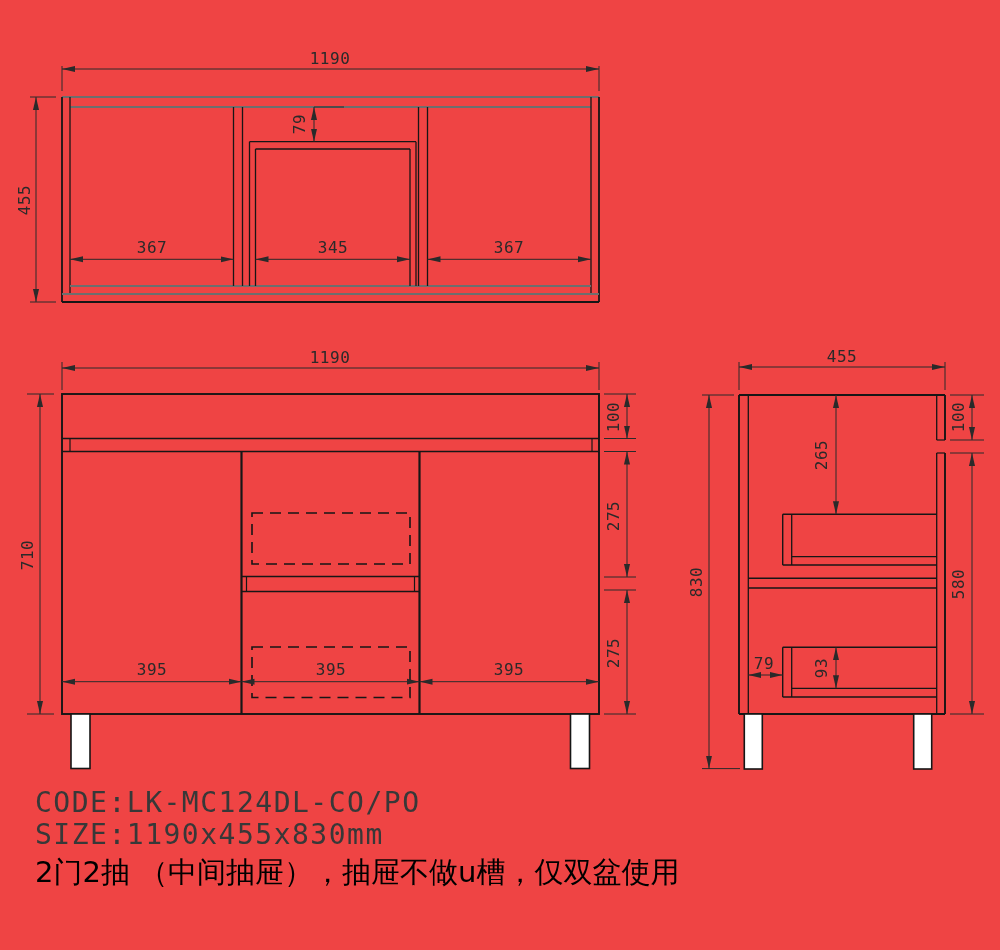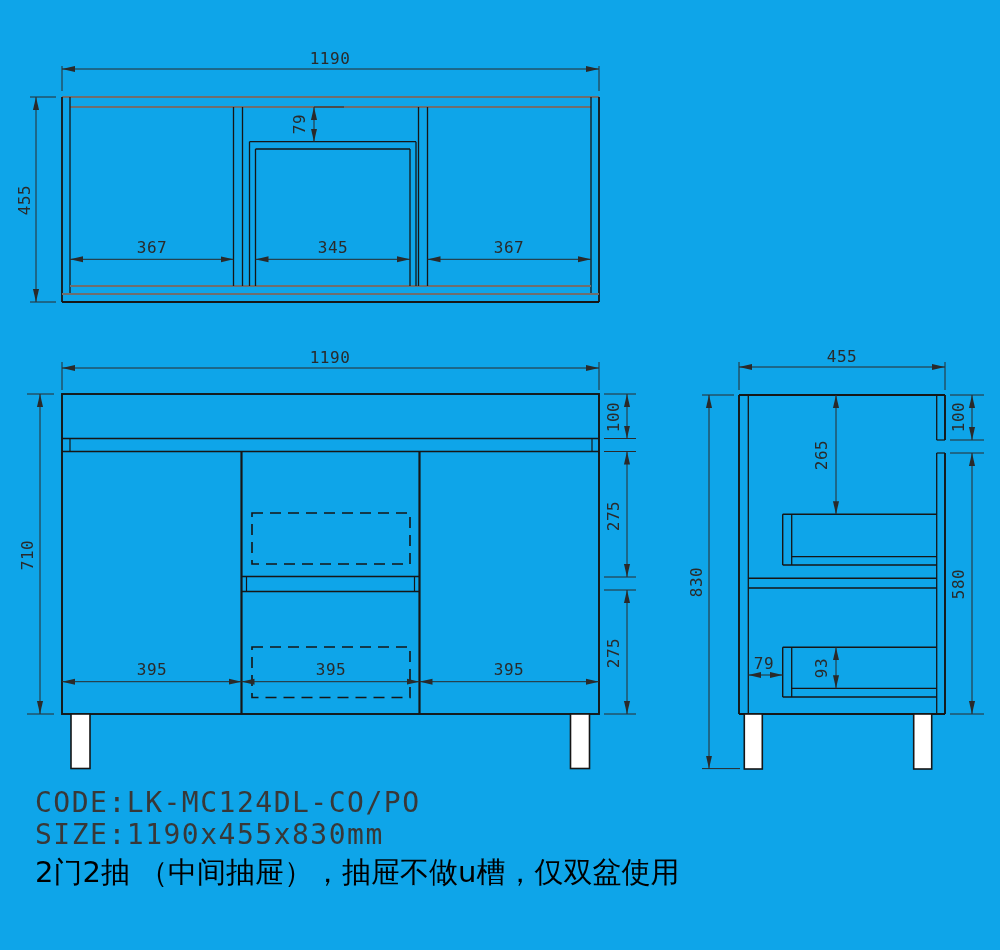--- a/index.html
+++ b/index.html
@@ -1,16 +1,16 @@
 <!DOCTYPE html>
 <html><head>
 <meta charset="utf-8">
 <style>
   html,body{margin:0;padding:0;background:#ffffff;}
-  .sheet{position:relative;width:1000px;height:950px;background:#0ea5e9;overflow:hidden;}
+  .sheet{position:relative;width:1000px;height:950px;background:#ef4444;overflow:hidden;}
   svg{display:block;}
   text{font-family:"DejaVu Sans Mono","Liberation Mono",monospace;fill:#2a2a2a;}
   .dimtxt{font-size:16px;letter-spacing:0.5px;}
   .notetxt{font-size:28px;letter-spacing:1.5px;fill:#383838;}
   .cjktxt{font-size:29px;letter-spacing:0px;fill:#000;font-family:"DejaVu Sans","Liberation Serif",serif;}
 </style>
 </head>
 <body>
 
 <div class="sheet">

